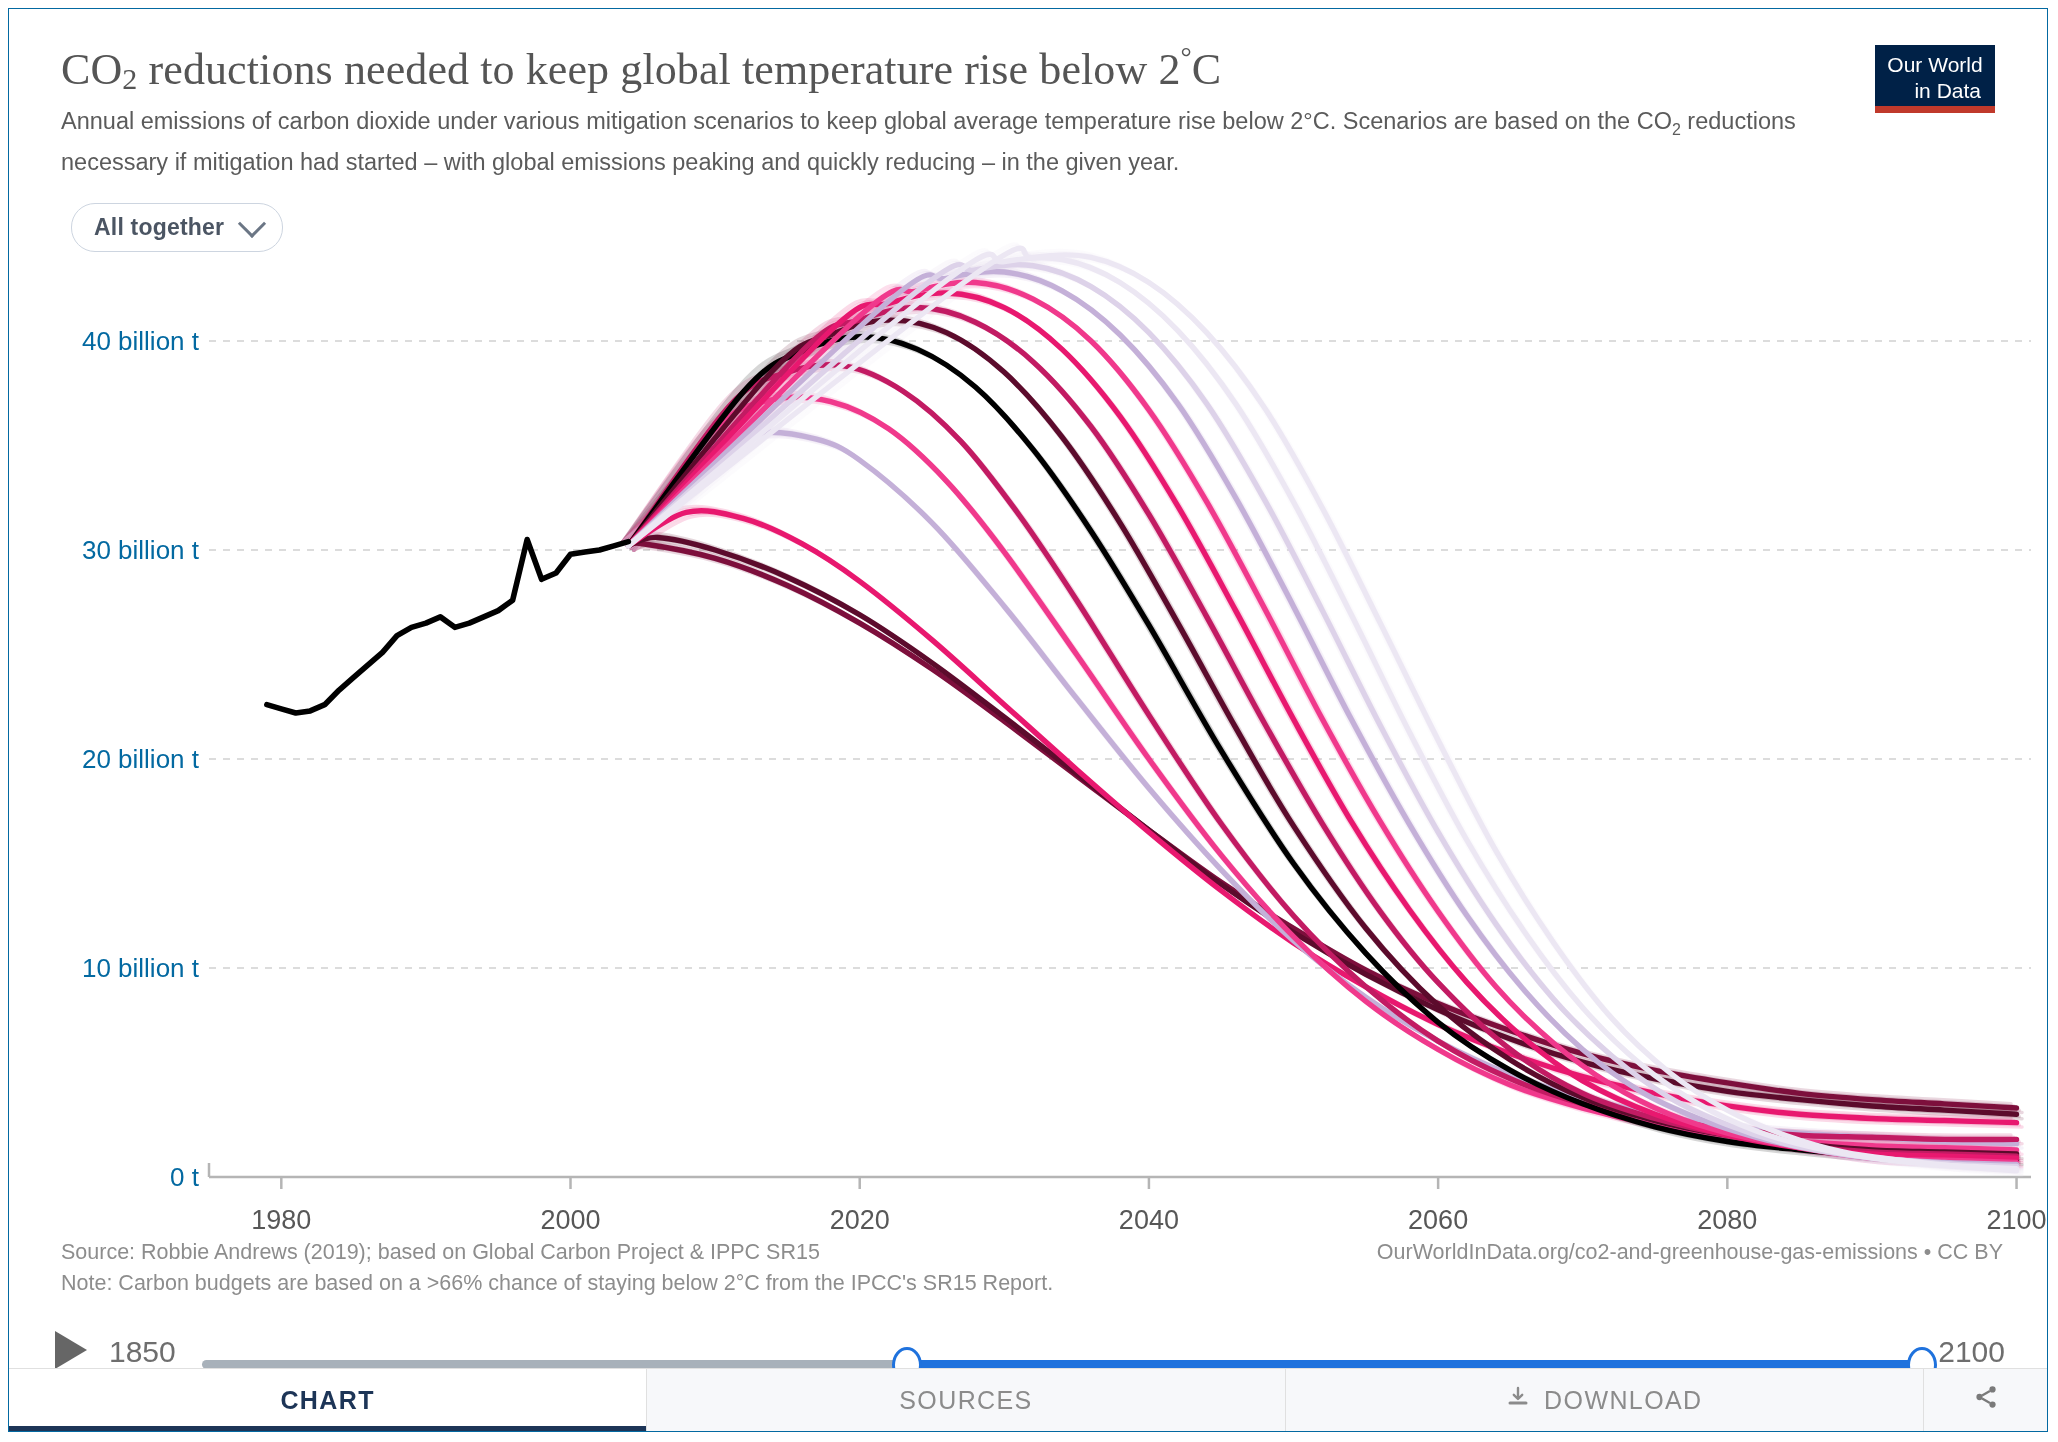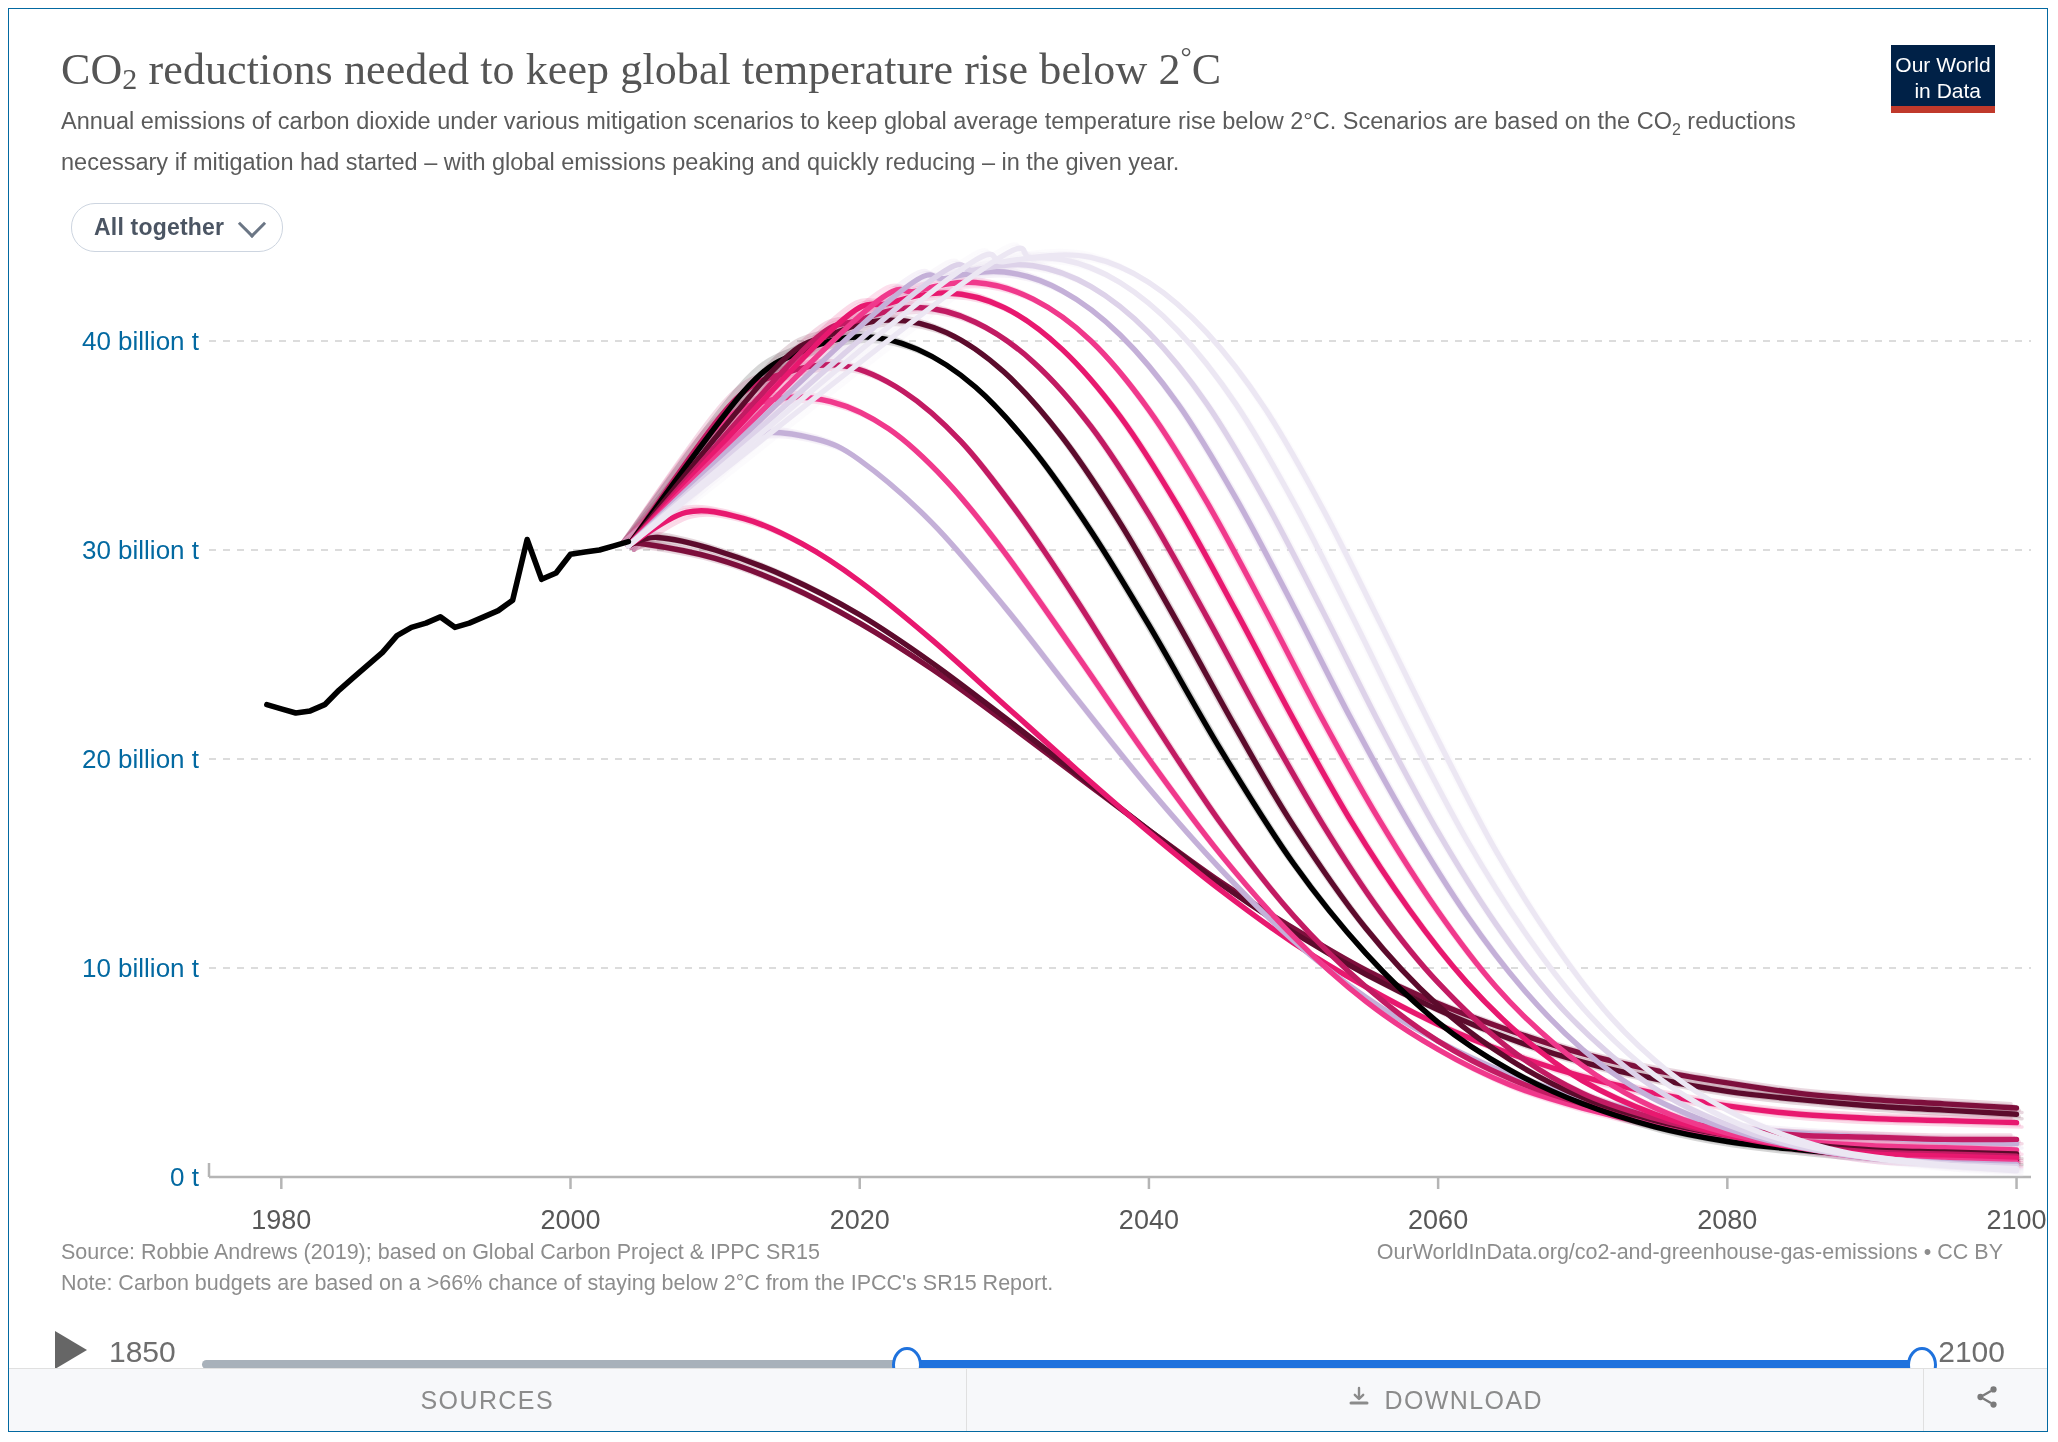--- a/index.html
+++ b/index.html
@@ -6,21 +6,21 @@
   body{width:2058px;height:1442px;font-family:"Liberation Sans",sans-serif;-webkit-font-smoothing:antialiased;}
   #frame{position:absolute;left:8px;top:8px;width:2040px;height:1424px;border:1px solid #0369a1;background:#fff;box-sizing:border-box;overflow:hidden;}
   
   #hdr{position:absolute;left:0;top:0;width:100%;}
   #title{position:absolute;left:52px;top:24px;width:1800px;font-family:"Liberation Serif",serif;font-size:44px;line-height:52px;color:#555;letter-spacing:.1px;}
   #title .sub2{font-size:30px;vertical-align:baseline;position:relative;top:5px;}
   #title .deg{font-size:28px;vertical-align:super;position:relative;top:-2px;}
   #subtitle{position:absolute;left:52px;top:96px;width:1760px;font-size:23.5px;line-height:33px;color:#5b5b5b;}
   #subtitle sub{font-size:16px;}
   
-  #logo{position:absolute;right:52px;top:36px;width:104px;height:68px;background:#002147;color:#fff;text-align:center;
+  #logo{position:absolute;right:52px;top:36px;width:120px;height:68px;background:#002147;color:#fff;text-align:center;
         font-size:21px;line-height:26px;padding-top:7px;box-sizing:border-box;font-family:"Liberation Sans",sans-serif;}
   #logo .bar{position:absolute;left:0;bottom:0;width:100%;height:7px;background:#c0392b;}
   #logo .l1,#logo .l2{display:block;}
   #logo .l2{text-align:right;padding-right:14px;}
   
   #picker{position:absolute;left:62px;top:194px;height:47px;border:1px solid #cdd5e0;border-radius:24px;
           display:flex;align-items:center;padding:0 20px 0 22px;background:#fff;cursor:pointer;}
   #picker .lbl{font-size:23px;font-weight:bold;color:#4b5563;letter-spacing:.2px;}
   #picker .chev{margin-left:18px;width:17px;height:17px;border-right:3.2px solid #6b7685;border-bottom:3.2px solid #6b7685;
                 transform:rotate(45deg) translate(-3px,-3px);}
@@ -196,20 +196,23 @@
     <div id="yrmin">1850</div>
     <div id="track">
       <div id="fill" style="left: 41%;"></div>
       <div class="handle" id="h1" style="left: 41%;"></div>
       <div class="handle" id="h2" style="left: 100%;"></div>
     </div>
     <div id="yrmax">2100</div>
   </div>
 
   <div id="tabs">
+      <div class="tab active">
+        <span>CHART</span>
+      </div>
       <div class="tab">
         <span>SOURCES</span>
       </div>
       <div class="tab">
         <span class="dlicon"><svg width="24" height="24" viewBox="0 0 24 24">
             <path d="M12 3v10M12 14l-4.2-4.2M12 14l4.2-4.2" stroke="#8b8b8b" stroke-width="2.4" fill="none" stroke-linecap="round"></path>
             <path d="M4 18h16" stroke="#8b8b8b" stroke-width="3" stroke-linecap="round"></path>
           </svg></span>
         <span>DOWNLOAD</span>
       </div>

